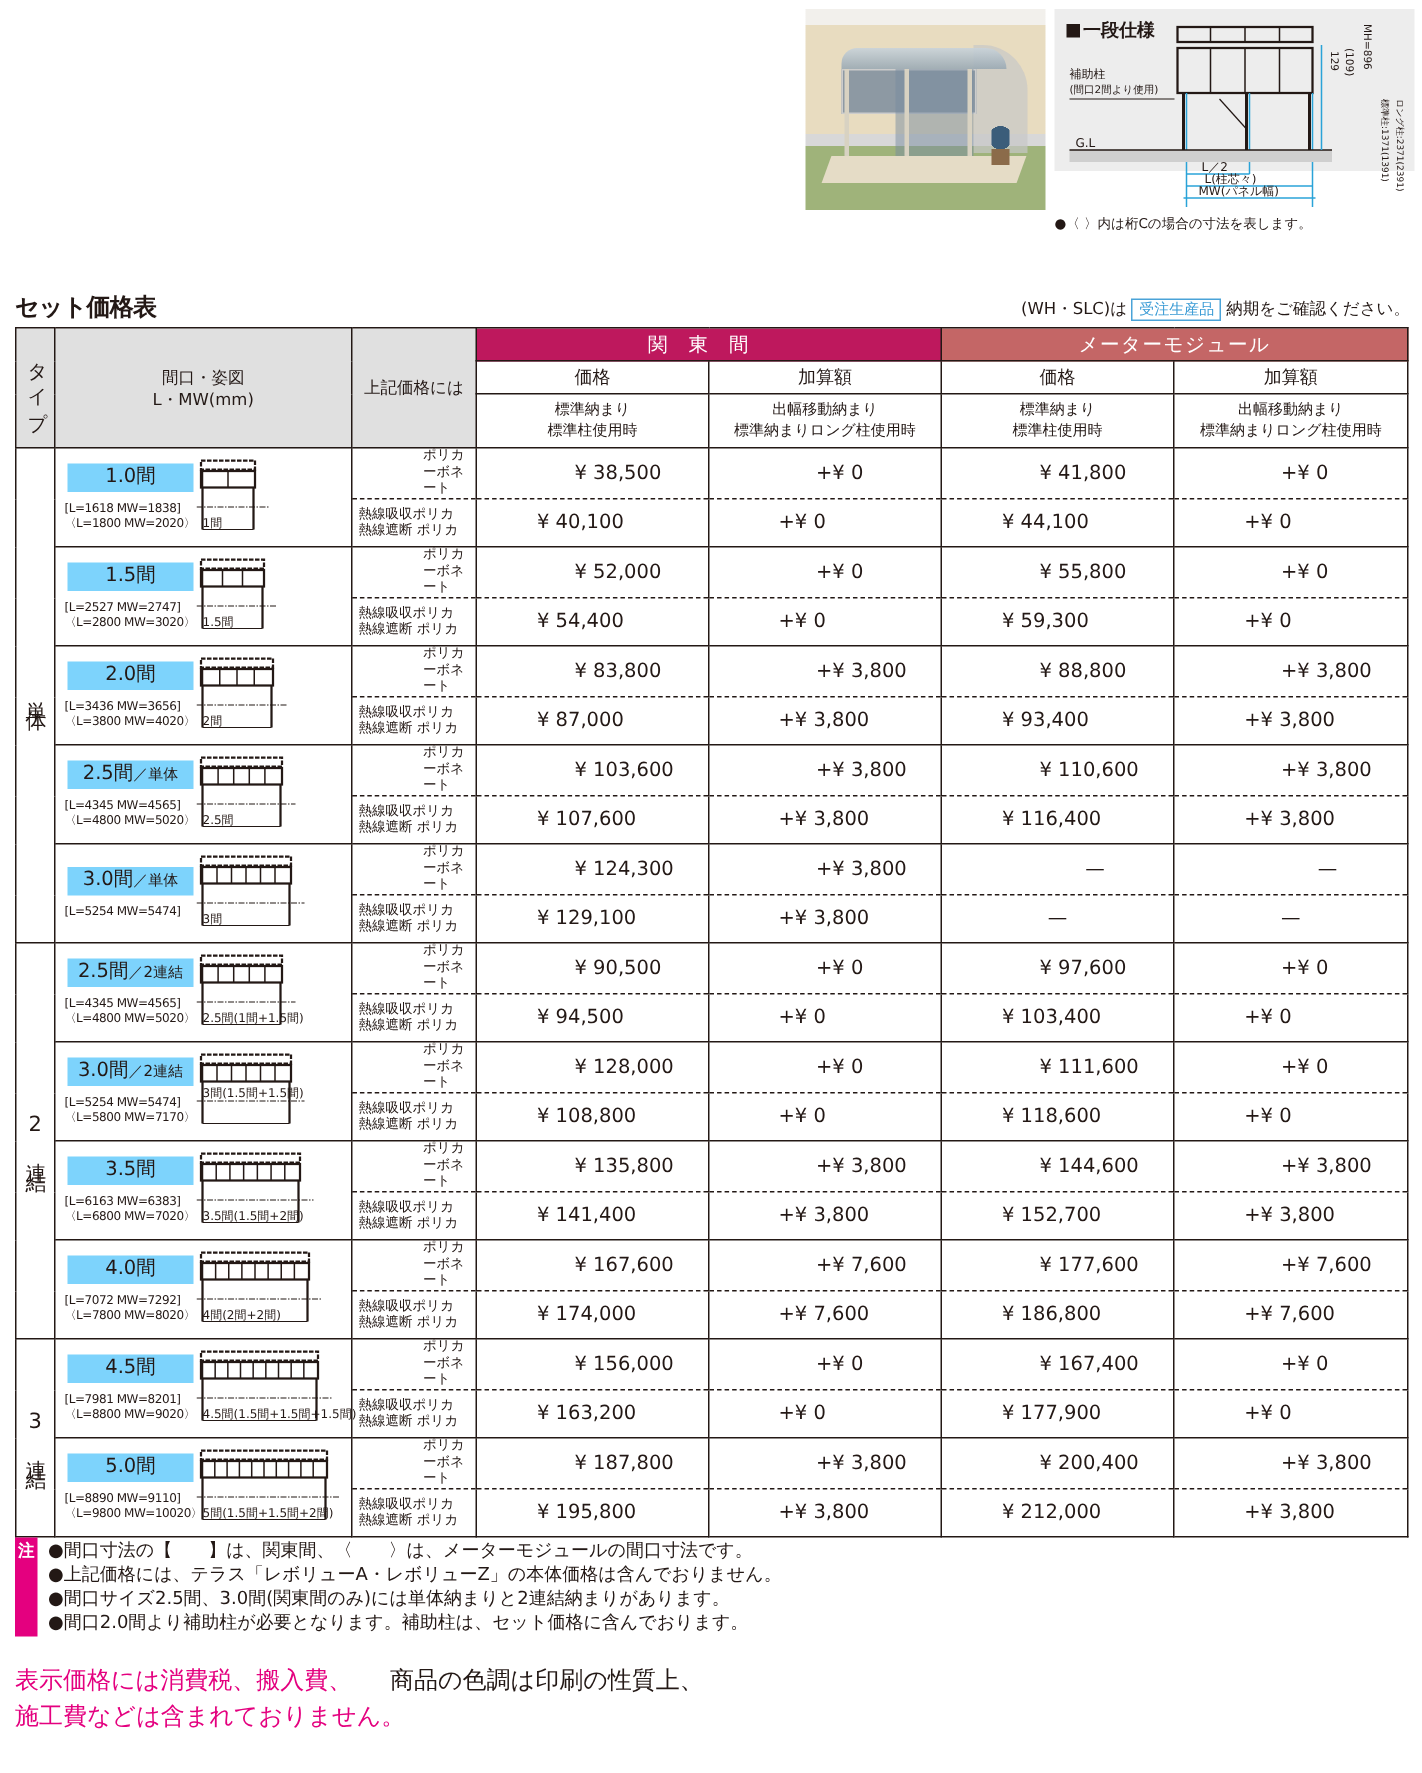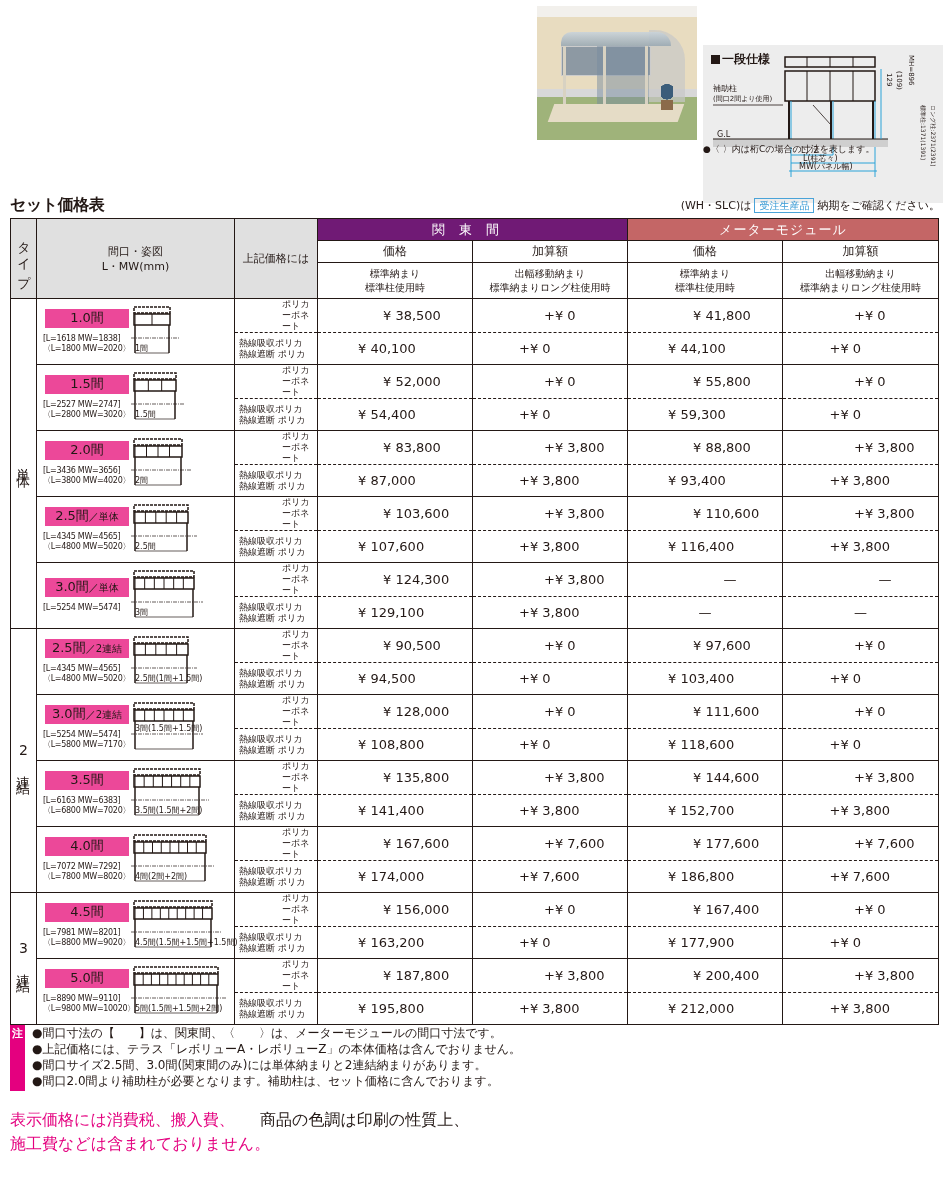--- a/index.html
+++ b/index.html
@@ -21,46 +21,46 @@
     background: #8d99a3; border:1px solid #ccc; }
   .photo .glass { position:absolute; left:60px; top:40px; width:52px; height:60px;
     background: rgba(120,140,160,.5); }
   .photo .post { position:absolute; width:3px; background:#d8d2c2; }
   .photo .floor { position:absolute; left:14px; top:98px; width:130px; height:18px;
     background:#e5dcc6; transform: skewX(-20deg); }
   .photo .plant { position:absolute; left:124px; top:78px; width:12px; height:26px;
     background: radial-gradient(circle at 50% 30%, #3b5d7a 0 40%, transparent 41%), linear-gradient(transparent 60%, #8b6b4a 60%); }
 
   .spec {
-    position: absolute; left: 703px; top: 6px; width: 240px; height: 158px; background:#ededed;margin-top:39px;
+    position: absolute; left: 703px; top: 6px; width: 240px; height: 108px; background:#ededed;
   }
   .spec-title { position:absolute; left:8px; top:6px; font-size:12px; font-weight:bold; }
   .spec-title .sq { display:inline-block; width:9px; height:9px; background:#231815; margin-right:2px; vertical-align:-1px; }
   .spec svg { position:absolute; left:0; top:0; }
   .spec-note { position:absolute; left:703px; top:143px; font-size:9px; }
 
   .title { position:absolute; left:10px; top:195px; font-size:16px; font-weight:bold; letter-spacing:-0.5px; }
   .order-note { position:absolute; right:8px; top:198px; font-size:11px; white-space:nowrap; }
   .order-note .badge { display:inline-block; border:1px solid #4aa3d8; color:#3a9bd5; padding:0 4px; margin:0 3px; font-size:10px; line-height:13px; }
 
   table.price {
     position:absolute; left:10px; top:218px; width:928px; border-collapse:collapse;
     font-size:11px; table-layout: fixed;
   }
   table.price td, table.price th { border:1px solid #231815; text-align:center; vertical-align:middle; font-weight:normal; }
   th.gray { background:#e0e0e0; }
-  th.kanto { background:#701a75; color:#fff; font-weight:bold; font-size:13px; letter-spacing:14px; height:22px; }
+  th.kanto { background:#be185d; color:#fff; font-weight:bold; font-size:13px; letter-spacing:14px; height:22px; }
   th.meter { background:#c46666; color:#fff; font-weight:bold; font-size:13px; letter-spacing:1px; }
   th.sub { height:22px; font-size:12px; }
   th.sub2 { height:36px; font-size:10px; line-height:14px; }
   .vert { writing-mode: vertical-rl; text-orientation: upright; font-size:13px; letter-spacing:2px; }
   td.type { font-size:14px; }
   td.type span { writing-mode: vertical-rl; text-orientation: upright; letter-spacing:6px; }
   td.size { text-align:left !important; padding:3px 4px; position:relative; height:66px; }
-  .size-label { display:inline-block; background:#ec4899; width:84px; text-align:center; font-size:13px; line-height:18px; margin-left:4px; }
+  .size-label { display:inline-block; background:#7dd3fc; width:84px; text-align:center; font-size:13px; line-height:18px; margin-left:4px; }
   .size-label small { font-size:10px; }
   .dims { font-size:8px; line-height:10px; margin-top:6px; margin-left:2px; letter-spacing:-0.3px; }
   .fig { position:absolute; left:94px; top:6px; }
   td.panel { font-size:9px; text-align:left !important; padding-left:4px; line-height:11px; }
   td.price { font-size:13px; height:32px; }
   tr.dash td.pd, tr.dash td.panel { border-bottom:1px dashed #231815;padding-left:47px; }
   tr.second td.pd, tr.second td.panel { border-top:1px dashed #231815; }
   .yen { display:inline-block; width:110px; text-align:left; padding-left:18px; white-space:pre; }
   .add { display:inline-block; width:110px; text-align:left; padding-left:24px; white-space:pre; }
 

